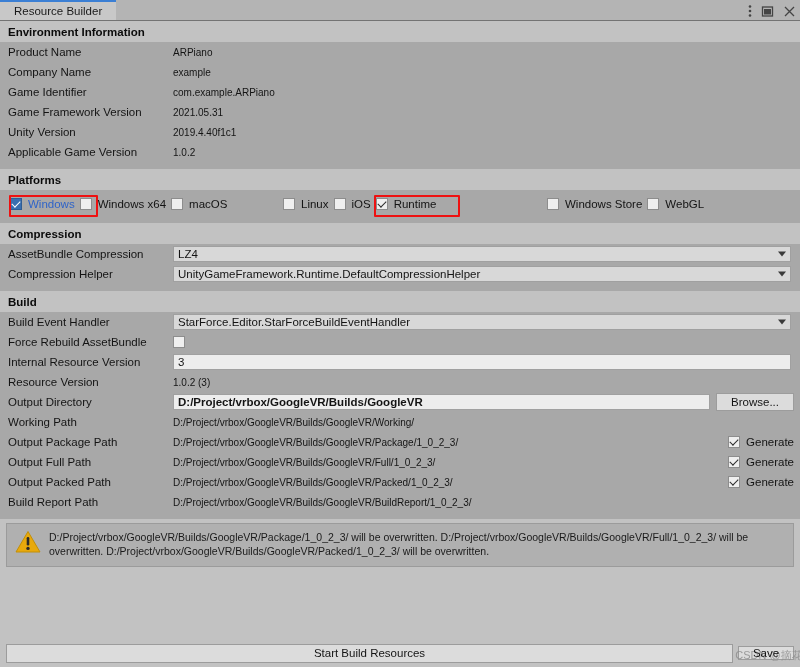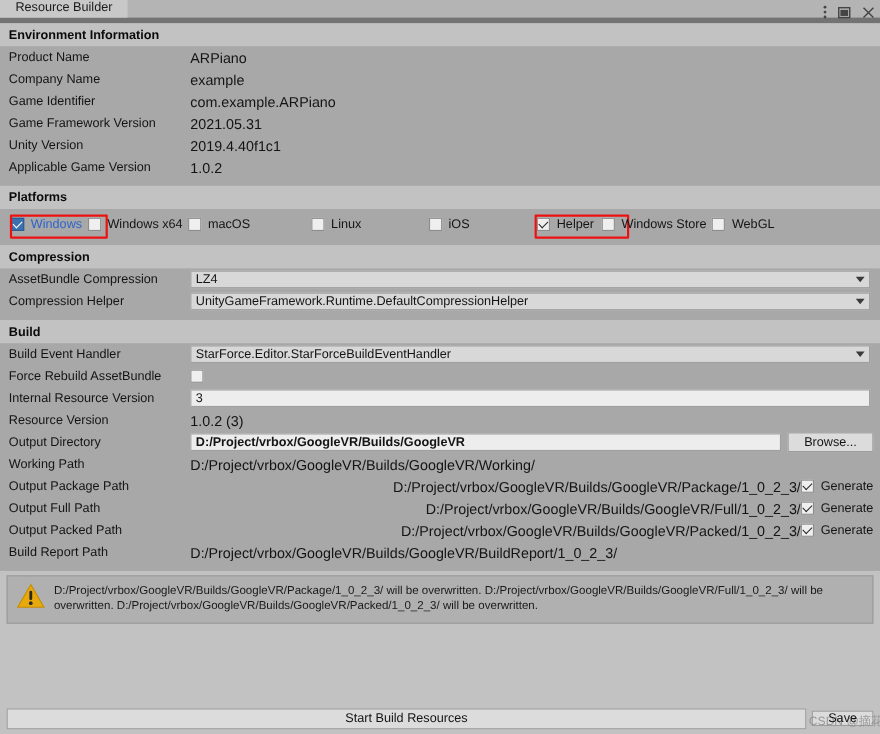--- a/index.html
+++ b/index.html
@@ -8,41 +8,41 @@
     font-family:"Liberation Sans", sans-serif;
     font-size:11.5px;
     color:#111;
     background:#c2c2c2;
     -webkit-font-smoothing:antialiased;
   }
   .window{width:800px;height:667px;position:relative;background:#c2c2c2;box-sizing:border-box;}
 
   
   .titlebar{height:21px;background:#b4b4b4;position:relative;display:flex;align-items:flex-end;
-            border-bottom:5px solid #737373;box-sizing:border-box;}
+            border-bottom:1px solid #737373;box-sizing:border-box;}
   .tab{height:20px;background:#c8c8c8;border-top:2px solid #3b7fd4;
        padding:0 14px;display:flex;align-items:center;font-size:11.5px;color:#1a1a1a;
        box-sizing:border-box;position:relative;z-index:2;}
   .tabfill{flex:1;height:20px;}
   .winctl{position:absolute;right:4px;top:2px;display:flex;align-items:center;gap:9px;height:18px;}
   .winctl svg{display:block;}
 
   
   .sec-head{font-weight:bold;font-size:11.5px;color:#0b0b0b;padding:5px 0 4px 8px;background:#c2c2c2;}
   .panel{background:#a8a8a8;}
   .row{display:flex;align-items:center;height:20px;padding-left:8px;box-sizing:border-box;}
   .lbl{width:165px;flex:0 0 165px;color:#141414;font-size:11.5px;}
-  .val{color:#141414;font-size:13px;text-align:right;}
+  .val{color:#141414;font-size:10px;}
   .panel-pad-bot{height:7px;}
 
   
   .plat-grid{display:flex;padding:4px 0 2px 0;}
   .plat-col{display:flex;}
   .plat-col.c1{width:275px;padding-left:8px;box-sizing:border-box;}
-  .plat-col.c2{width:268px;padding-left:6px;box-sizing:border-box;justify-content:space-between;}
+  .plat-col.c2{width:268px;padding-left:6px;box-sizing:border-box;}
   .plat-col.c3{width:257px;padding-left:2px;box-sizing:border-box;}
   .cbrow{height:20px;display:flex;align-items:center;position:relative;}
   .cbrow .cbwrap{display:flex;align-items:center;padding:1px 3px 1px 2px;}
 
   .cb{width:12px;height:12px;box-sizing:border-box;background:#efefef;border:1px solid #8d8d8d;
       display:inline-flex;align-items:center;justify-content:center;flex:0 0 12px;margin-right:6px;}
   .cb.checked::after{content:"";width:7px;height:4px;border-left:1.6px solid #2b2b2b;
       border-bottom:1.6px solid #2b2b2b;transform:rotate(-45deg) translate(1px,-1px);}
   .cb.sel{background:#3a6fb0;border-color:#2f5c93;}
   .cb.sel::after{border-left-color:#ffffff;border-bottom-color:#ffffff;}
@@ -167,21 +167,21 @@
         </div>
         <div class="cbrow">
           <div class="cbwrap">
             <span class="cb"></span>
             <span class="cbtext">iOS</span>
           </div>
         </div>
         <div class="cbrow">
           <div class="cbwrap">
             <span class="cb checked"></span>
-            <span class="cbtext">Helper</span>
+            <span class="cbtext">Runtime</span>
           </div>
           <span class="redbox" style="left:0px;top:1px;width:82px;height:18px;"></span>
         </div>
       </div>
       <div class="plat-col c3">
         <div class="cbrow">
           <div class="cbwrap">
             <span class="cb"></span>
             <span class="cbtext">Windows Store</span>
           </div>

